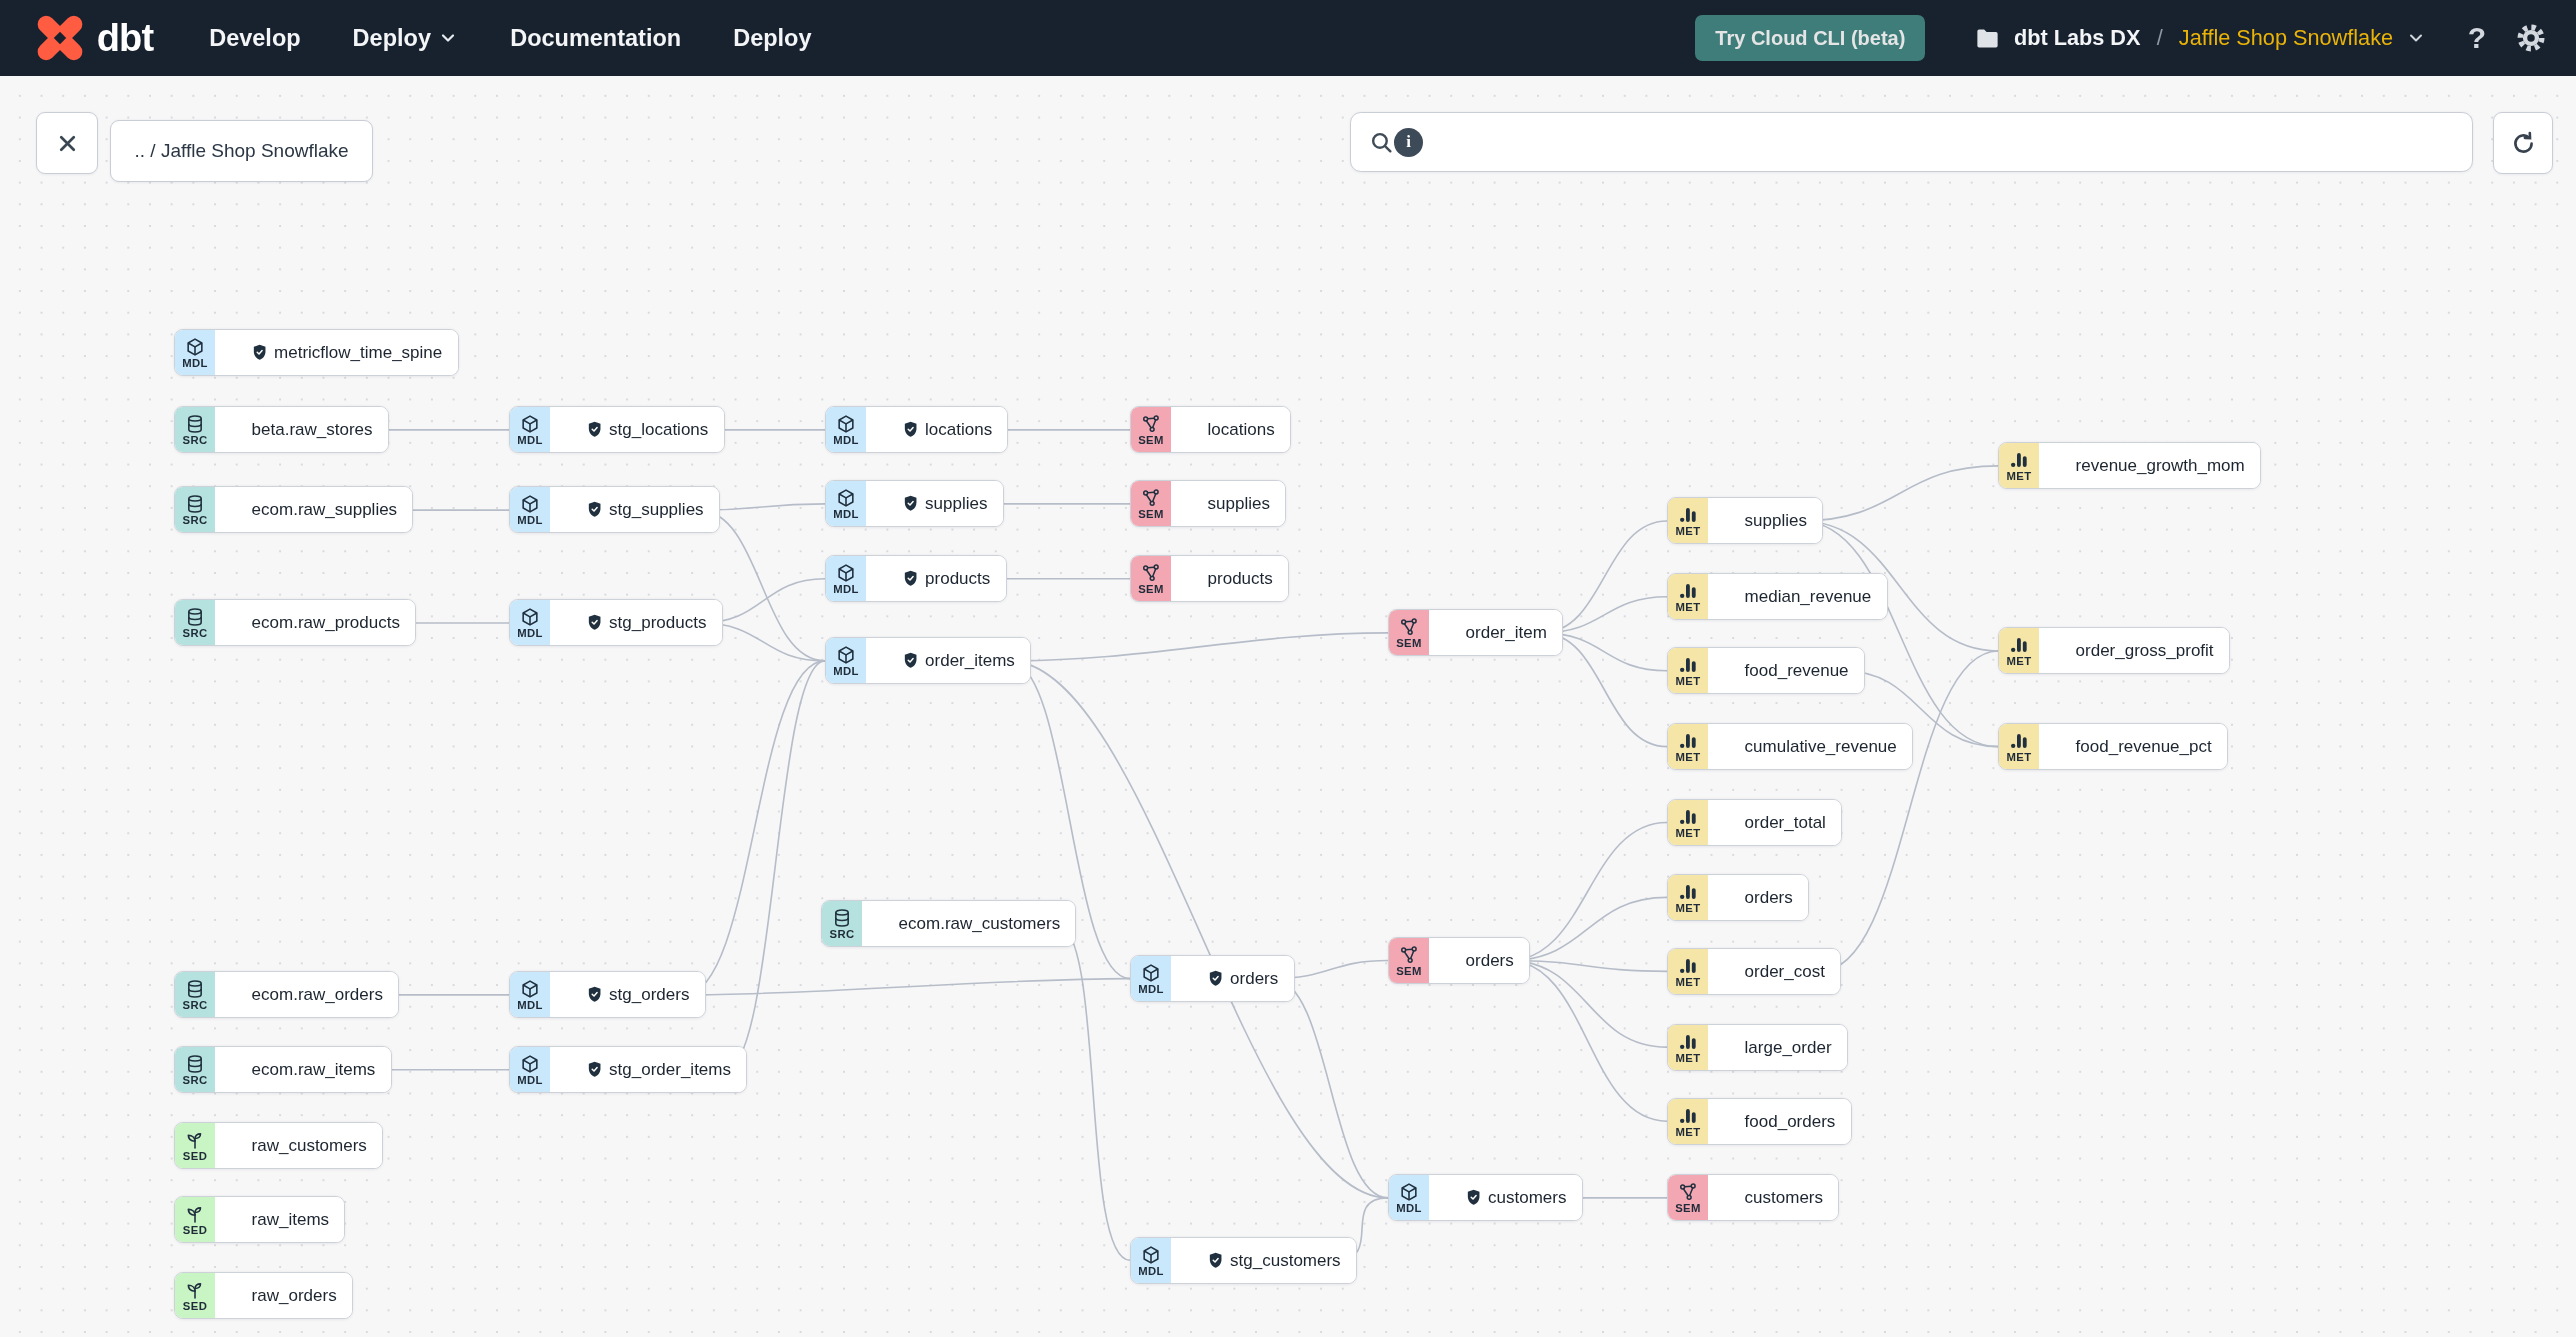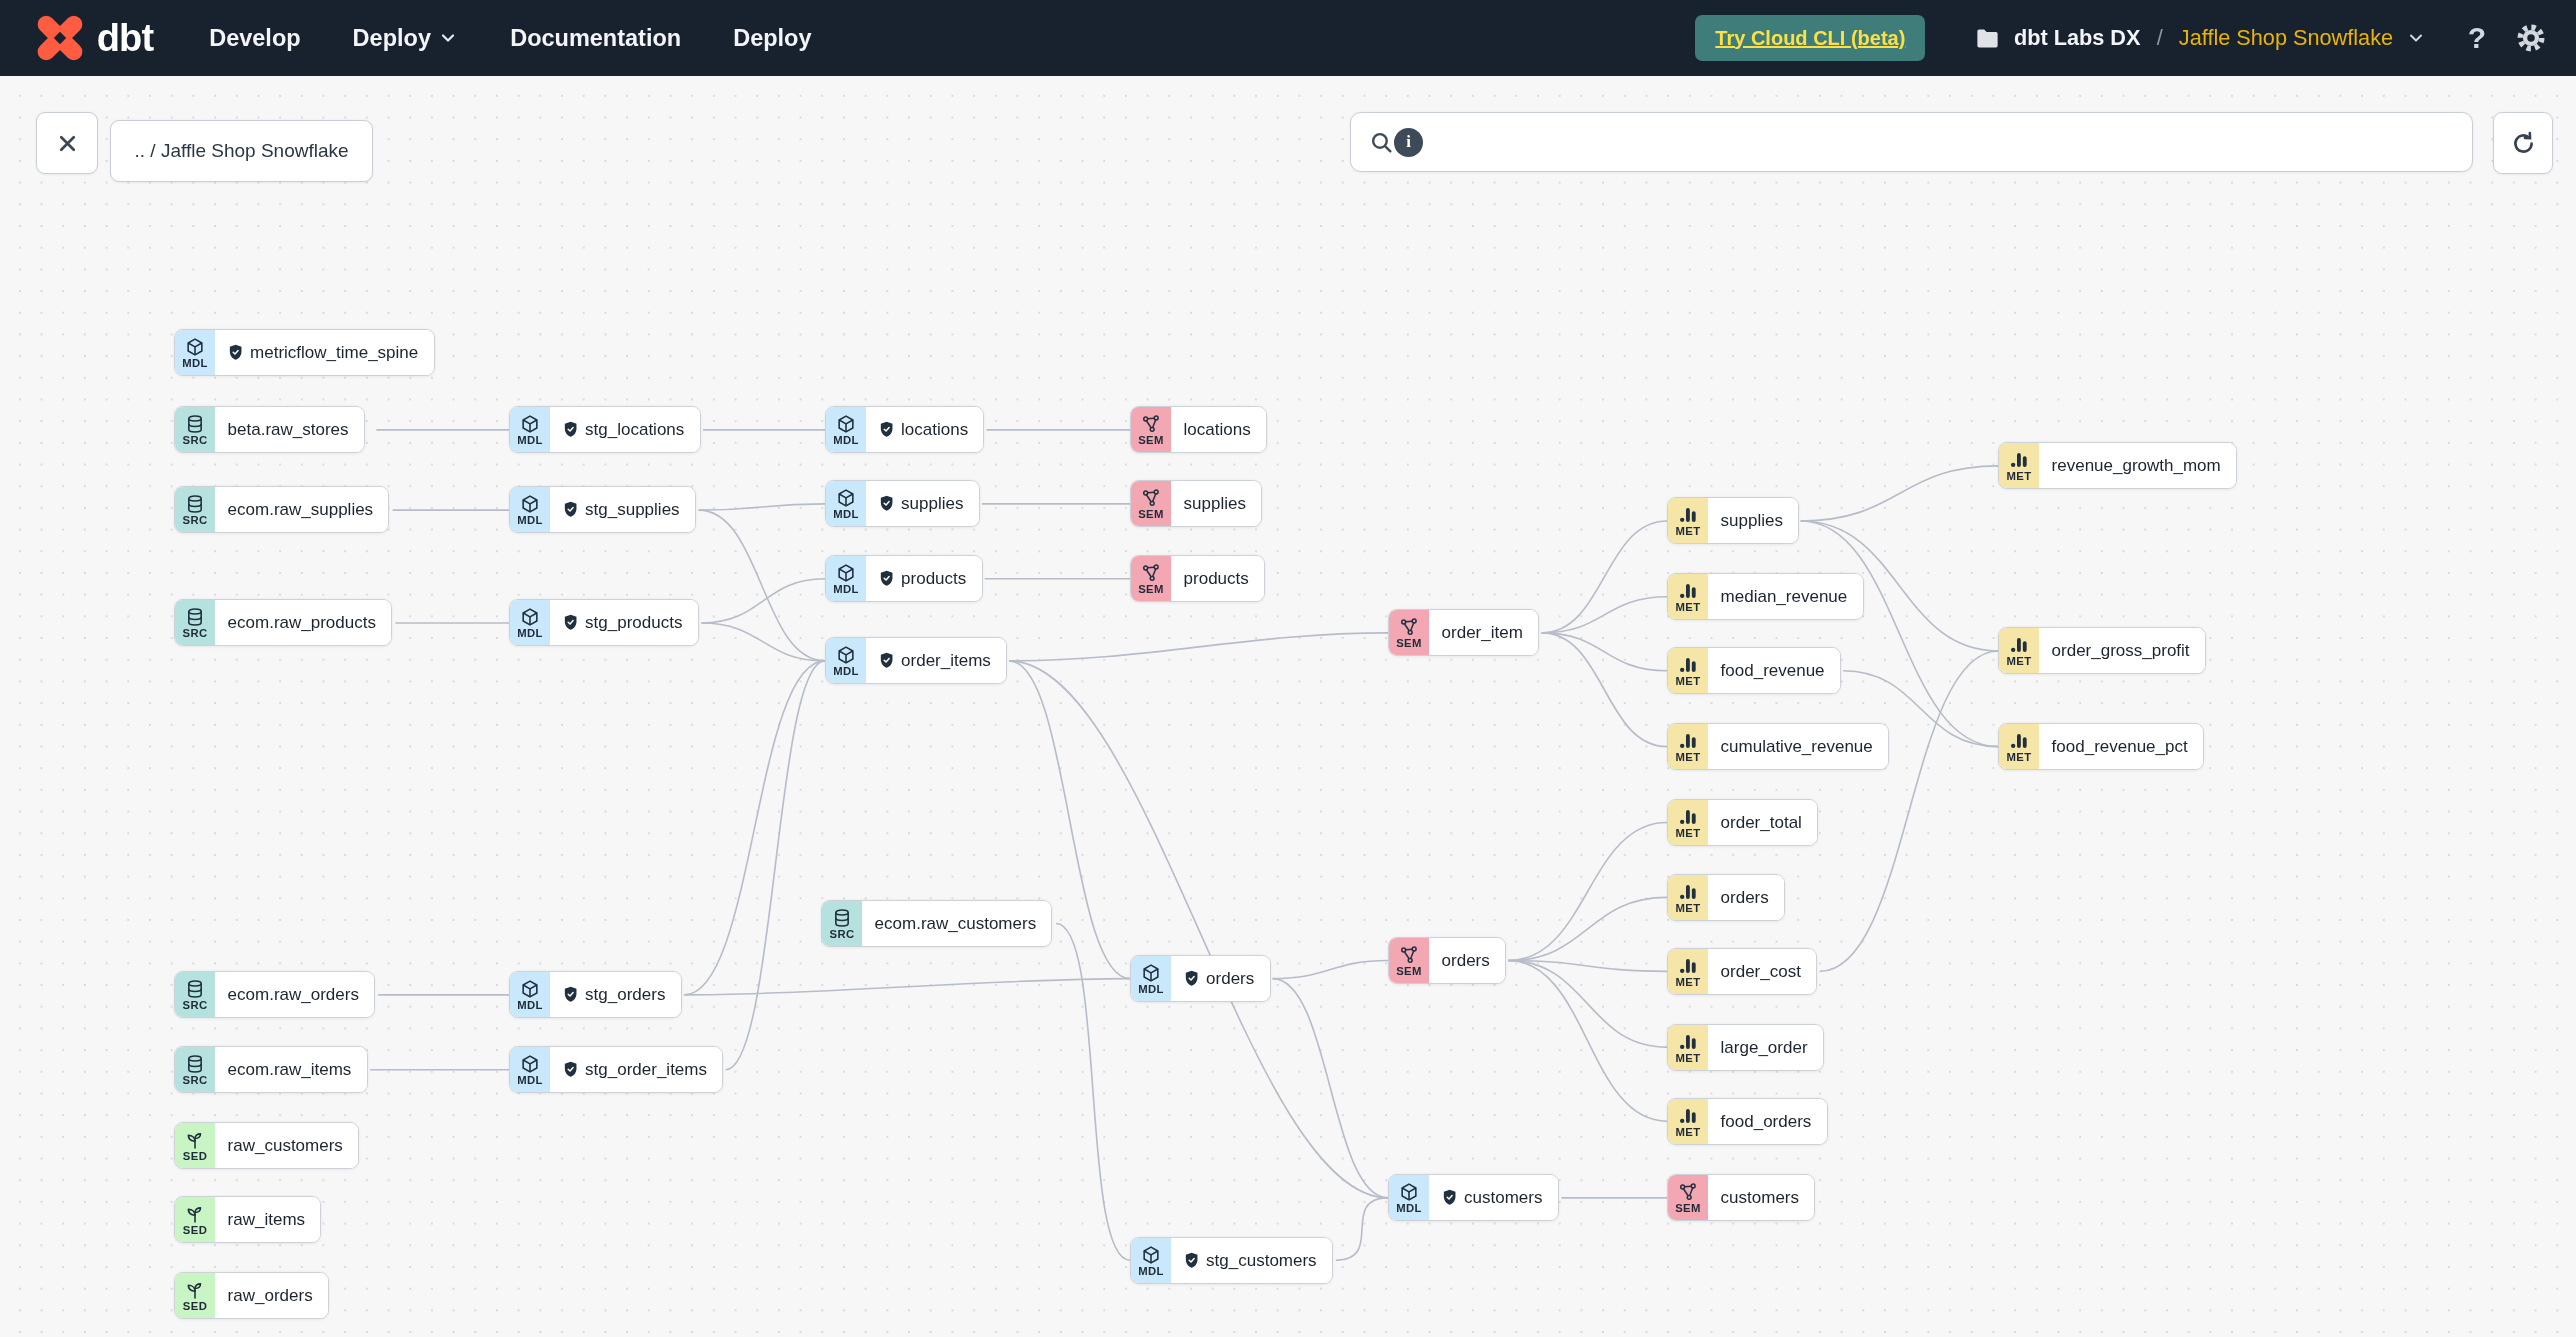--- a/index.html
+++ b/index.html
@@ -15,24 +15,23 @@
     display:flex;align-items:center;color:#fff;
   }
   .brand{display:flex;align-items:center;margin-left:34px;gap:10.8px;}
   .brand-mark{width:52px;height:52px;display:block;}
   .brand-text{font-size:38px;font-weight:800;letter-spacing:-0.9px;color:#fff;}
   .nav{display:flex;align-items:center;gap:52px;margin-left:56px;}
   .nav-item{display:flex;align-items:center;gap:7.2px;font-size:23.5px;font-weight:600;color:#f3f5f7;cursor:pointer;}
   .chev{width:20px;height:20px;}
   .header-right{margin-left:auto;display:flex;align-items:center;margin-right:27px;gap:0;}
   .cta{
-    background:#3e7d7a;color:#fde047;font-size:20px;font-weight:600;
+    background:#3e7d7a;color:#e5e5e5;font-size:20px;font-weight:600;
     border:none;border-radius:7.2px;padding:11.7px 20px;cursor:pointer;
     font-family:"Liberation Sans", sans-serif;
-    text-decoration:underline;
   }
   .proj{display:flex;align-items:center;margin-left:49px;gap:12.6px;font-size:21.7px;}
   .folder-ic{width:27px;height:27px;}
   .account{font-weight:700;color:#f3f5f7;}
   .slash{color:#8d98a4;padding:0 3.6px;}
   .project-name{font-weight:400;color:#eab308;}
   .hdr-icons{display:flex;align-items:center;gap:27px;margin-left:42px;}
   .help{font-size:30px;font-weight:700;color:#d3d8de;line-height:1;cursor:pointer;}
   .gear{width:36px;height:36px;cursor:pointer;}
   
@@ -70,21 +69,21 @@
   .info-dot{
     width:29px;height:29px;border-radius:50%;background:#3d4a57;color:#fff;
     display:flex;align-items:center;justify-content:center;
     font-size:17px;font-weight:700;font-family:"Liberation Serif", serif;flex:0 0 auto;
   }
   .refresh-btn{left:2493px;top:112px;width:58px;height:60px;}
   
   .node{
     position:absolute;height:47px;display:inline-flex;align-items:stretch;
     background:#fff;border:1.8px solid #cdd2d9;border-radius:9px;overflow:hidden;
-    box-sizing:border-box;box-shadow:0 0.9px 2.7px rgba(25,35,48,.07);cursor:pointer;
+    box-sizing:border-box;box-shadow:0 0.9px 2.7px rgba(25,35,48,.07);cursor:pointer;gap:24px;
   }
   .badge{
     width:40px;flex:0 0 40px;display:flex;flex-direction:column;align-items:center;
     justify-content:center;gap:0.9px;padding-top:1.8px;
   }
   .nicon{width:20px;height:20px;display:block;}
   .nicon svg{display:block;width:20px;height:20px;}
   .ntype{font-size:11.3px;font-weight:700;color:#1f2b38;letter-spacing:0.4px;line-height:1;}
   .nlabel{
     display:flex;align-items:center;gap:7.2px;padding:0 15.3px 0 12.6px;

